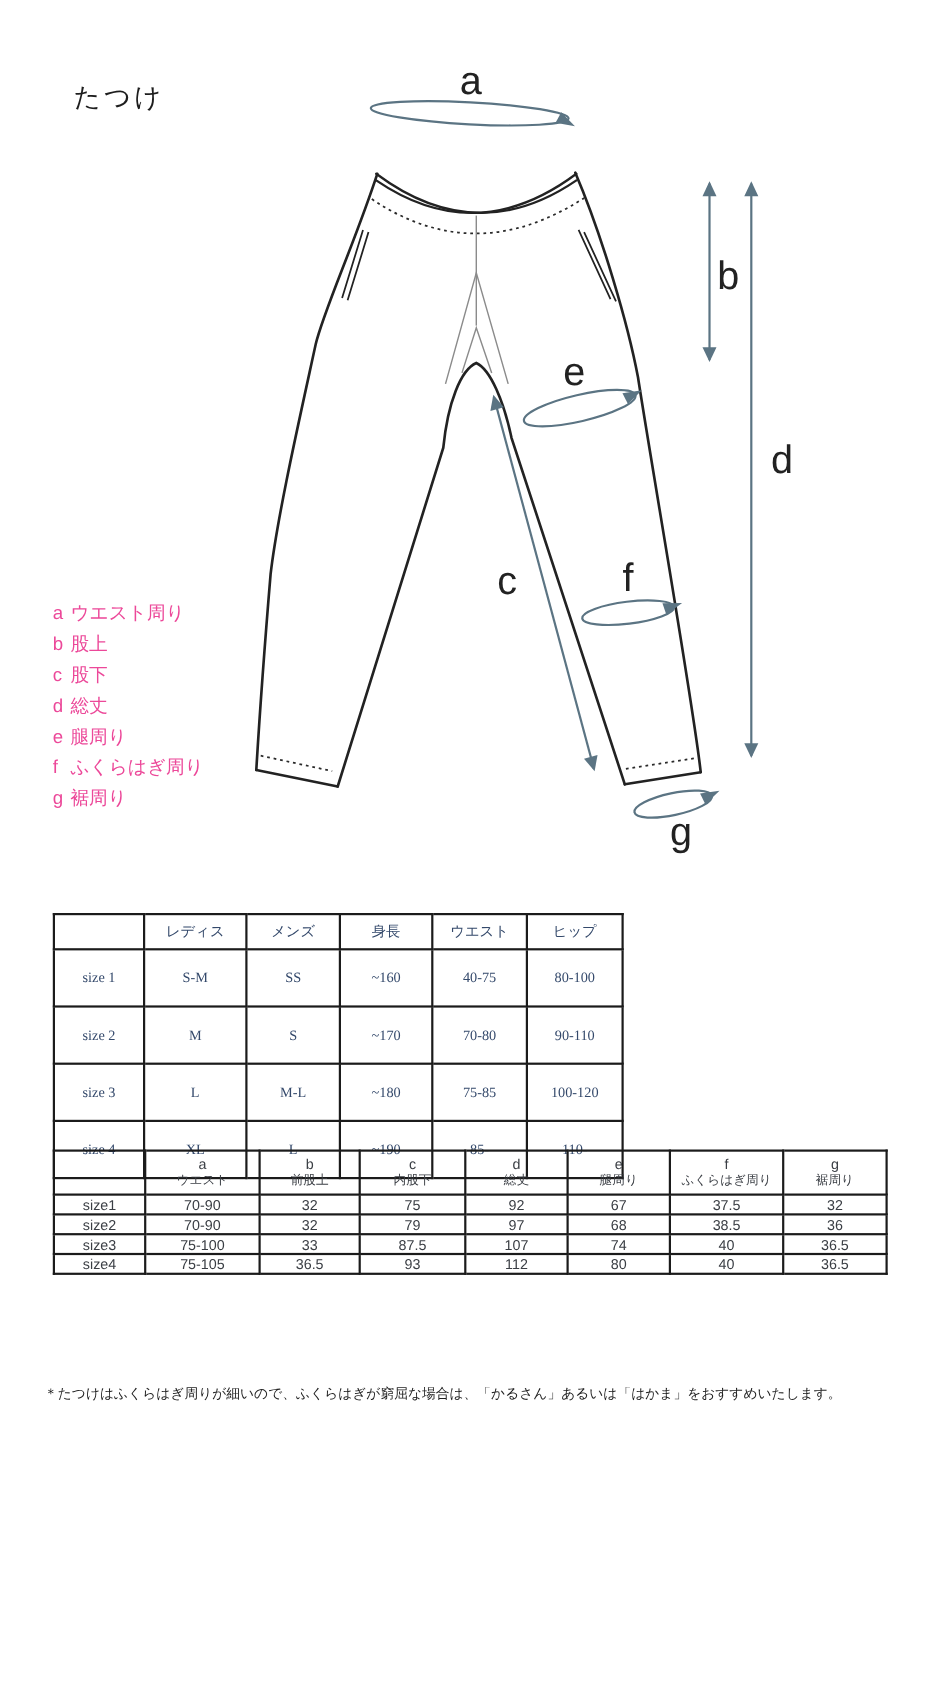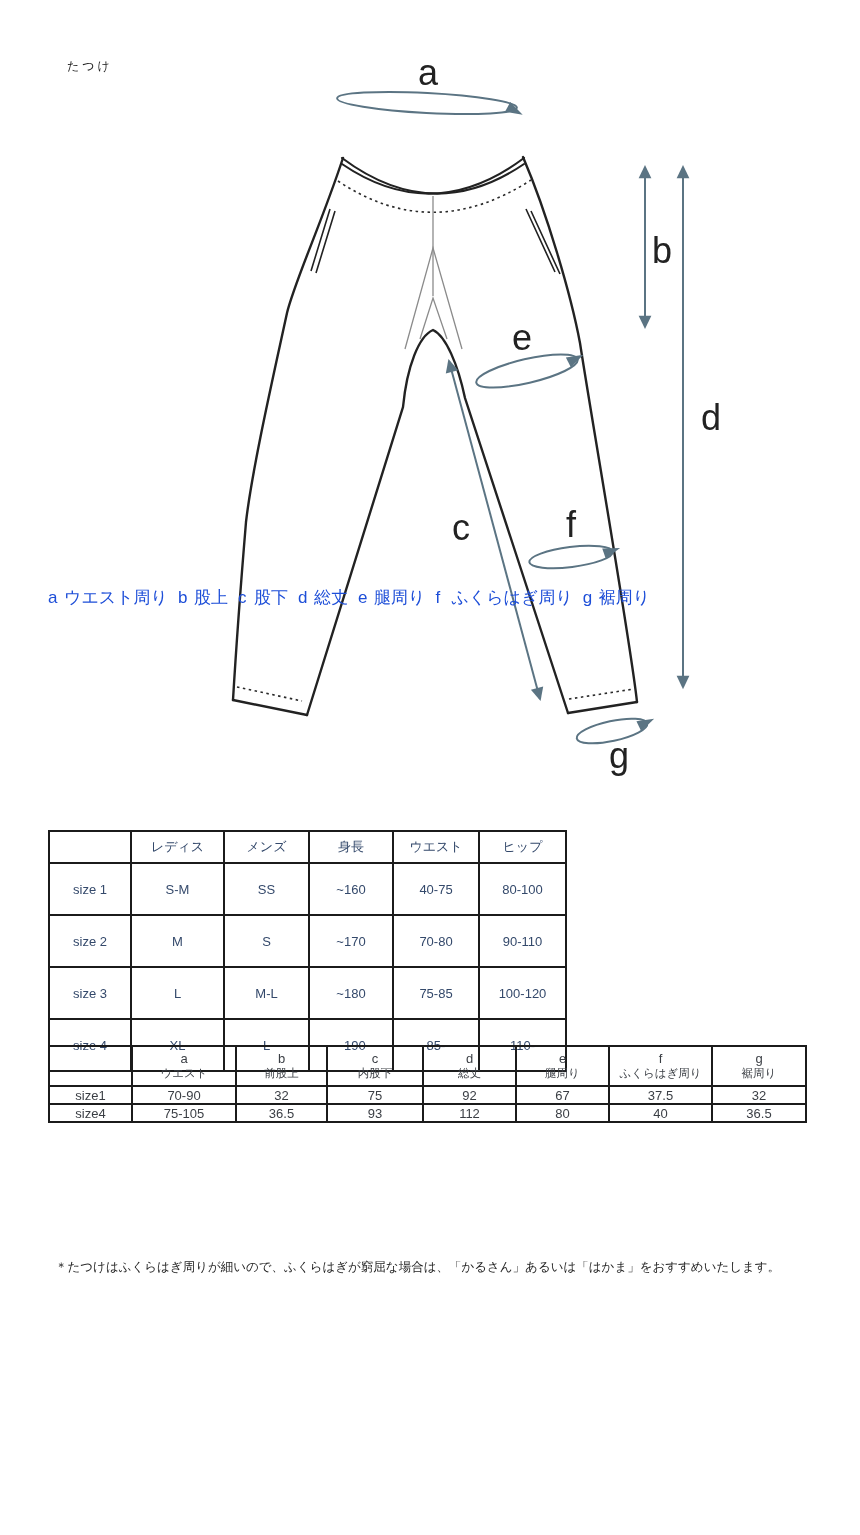--- a/index.html
+++ b/index.html
@@ -1,43 +1,43 @@
 <!DOCTYPE html>
 <html><head>
 <meta charset="utf-8">
 <style>
   html,body{margin:0;padding:0;background:#ffffff;}
   .canvas{
     position:relative;width:860px;height:1535px;background:#ffffff;
     font-family:"Liberation Sans","DejaVu Sans",sans-serif;overflow:hidden;color:#1d1d1d;
   }
-  .page-title{position:absolute;left:67px;top:58px;font-size:12px;letter-spacing:3px;color:#1d1d1d;}
+  .page-title{position:absolute;left:67px;top:72px;font-size:24px;letter-spacing:3px;color:#1d1d1d;}
   svg.diagram{position:absolute;left:0;top:0;}
   .mlabel{font-family:"Liberation Sans","DejaVu Sans",sans-serif;font-size:36px;fill:#222222;}
-  .legend{position:absolute;left:48px;top:588px;display:flex;flex-direction:row;gap:10px;
-          font-size:17px;color:#1d4ed8;}
+  .legend{position:absolute;left:48px;top:548px;display:flex;flex-direction:column;gap:10px;
+          font-size:17px;color:#ec4899;}
   .legend-item{height:18px;line-height:19px;white-space:nowrap;}
   .legend-letter{display:inline-block;min-width:14px;}
   .legend-name{margin-left:2px;}
 
   table.sizes{position:absolute;left:48px;top:830px;border-collapse:collapse;table-layout:fixed;
     font-size:13px;color:#34496b;text-align:center;}
-  table.sizes th,table.sizes td{border:2px solid #1b1b1b;padding:3px;font-weight:400;}
+  table.sizes th,table.sizes td{border:2px solid #1b1b1b;padding:3px;font-weight:400;font-family:Liberation Serif, serif;}
   table.sizes thead tr{height:32px;}
   table.sizes tbody tr{height:52px;}
 
   table.meas{position:absolute;left:48px;top:1045px;border-collapse:collapse;table-layout:fixed;
     font-size:13px;color:#3a3e44;text-align:center;}
   table.meas th,table.meas td{border:2px solid #1b1b1b;padding:0;font-weight:400;}
   table.meas thead tr{height:40px;}
   table.meas tbody tr{height:18px;}
   .hl{font-size:13px;line-height:15px;}
   .hn{font-size:11.5px;line-height:15px;}
 
-  .footnote{position:absolute;left:55px;top:1259px;font-size:12.5px;color:#1f1f1f;white-space:nowrap;text-align:center;}
+  .footnote{position:absolute;left:40px;top:1259px;font-size:12.5px;color:#1f1f1f;white-space:nowrap;text-align:center;}
 </style>
 </head>
 <body>
 
 <div class="canvas">
 
   <div class="page-title">たつけ</div>
 
   <svg class="diagram" width="860" height="800" viewBox="0 0 860 800">
     <defs>
@@ -228,20 +228,40 @@
         <td>size1</td>
         <td>70-90</td>
         <td>32</td>
         <td>75</td>
         <td>92</td>
         <td>67</td>
         <td>37.5</td>
         <td>32</td>
       </tr>
       <tr>
+        <td>size2</td>
+        <td>70-90</td>
+        <td>32</td>
+        <td>79</td>
+        <td>97</td>
+        <td>68</td>
+        <td>38.5</td>
+        <td>36</td>
+      </tr>
+      <tr>
+        <td>size3</td>
+        <td>75-100</td>
+        <td>33</td>
+        <td>87.5</td>
+        <td>107</td>
+        <td>74</td>
+        <td>40</td>
+        <td>36.5</td>
+      </tr>
+      <tr>
         <td>size4</td>
         <td>75-105</td>
         <td>36.5</td>
         <td>93</td>
         <td>112</td>
         <td>80</td>
         <td>40</td>
         <td>36.5</td>
       </tr>
     </tbody>

